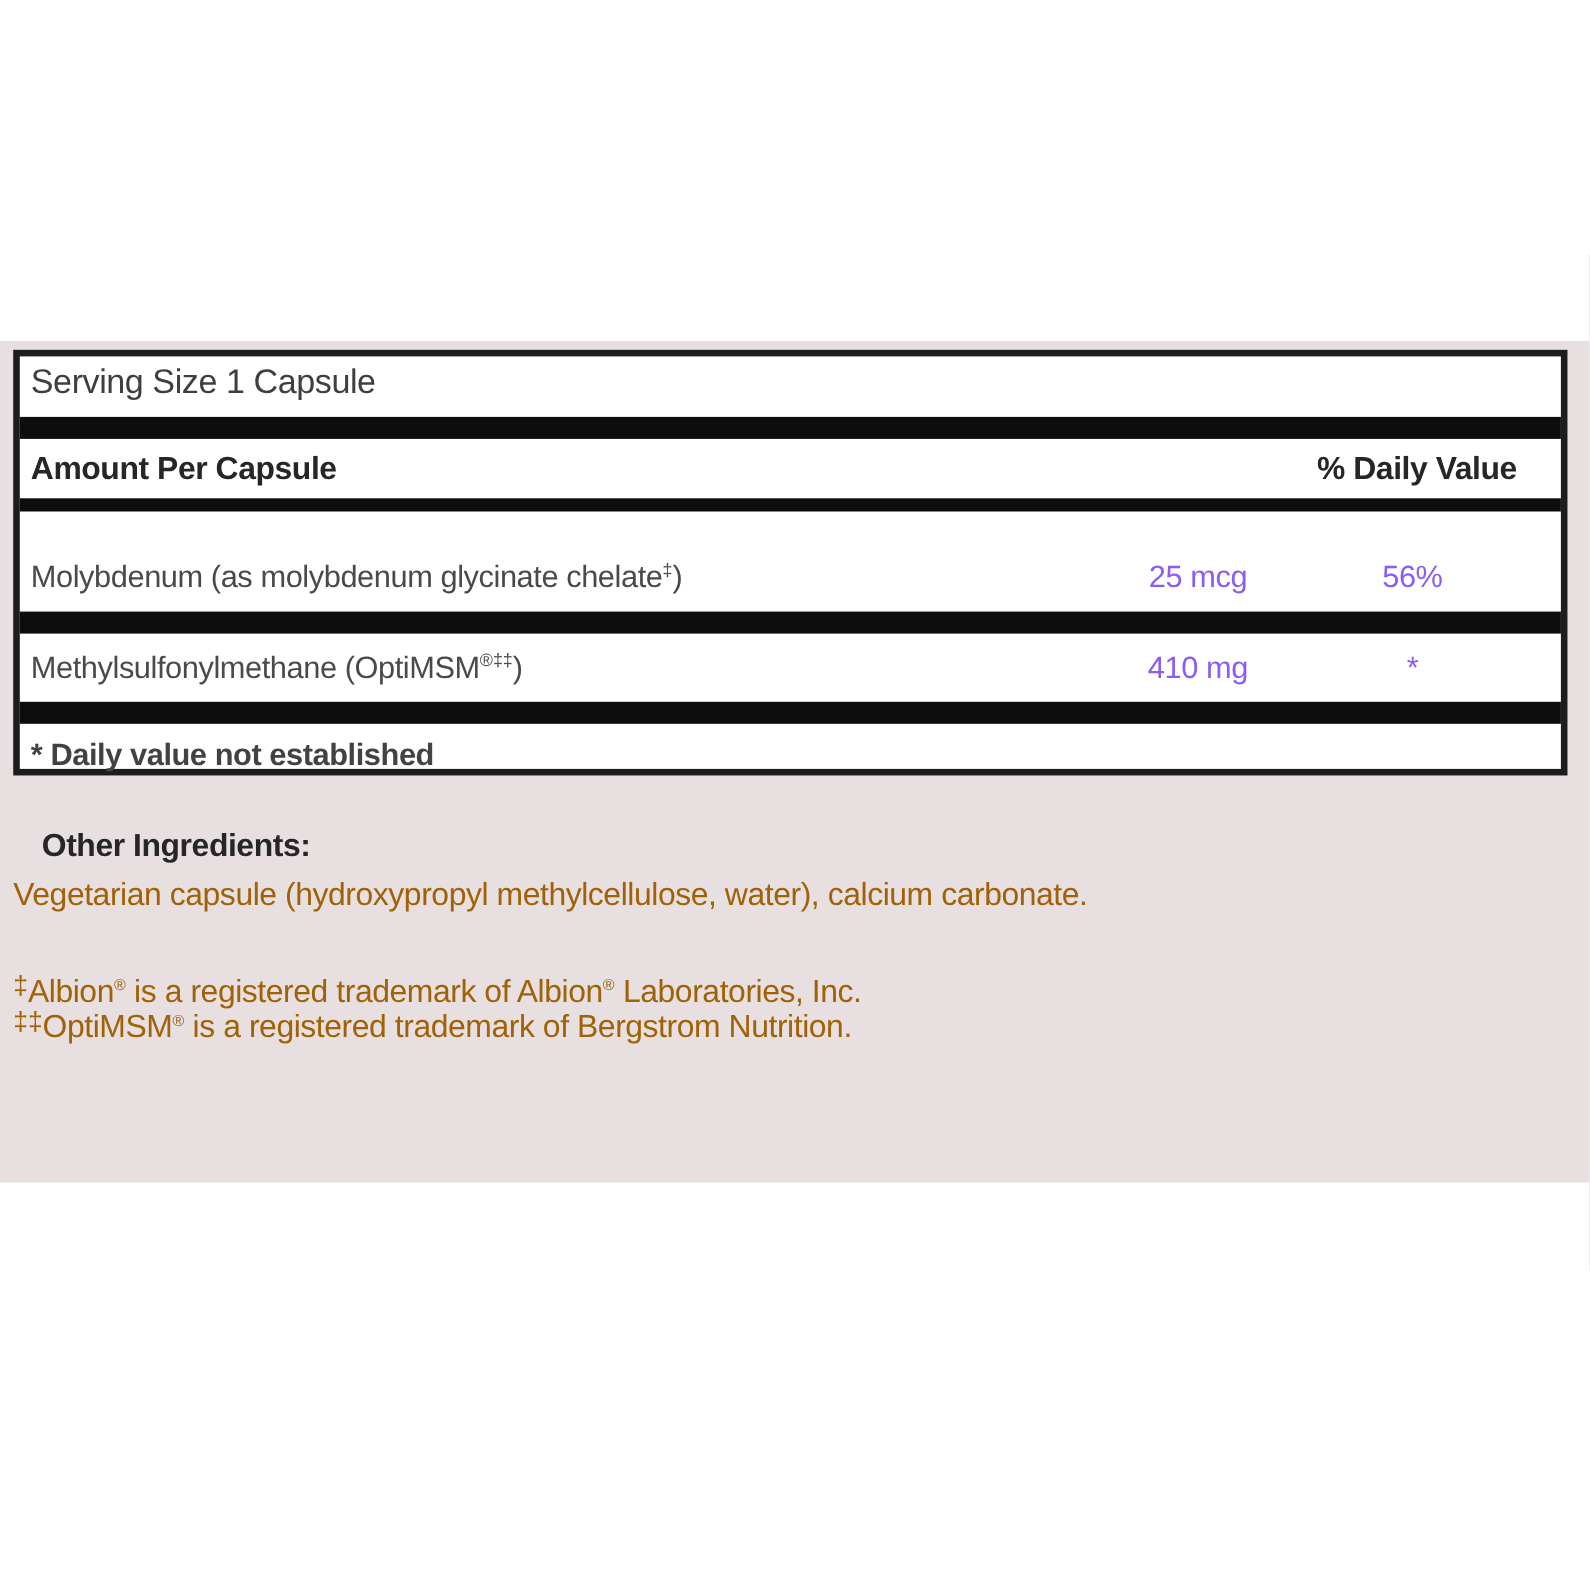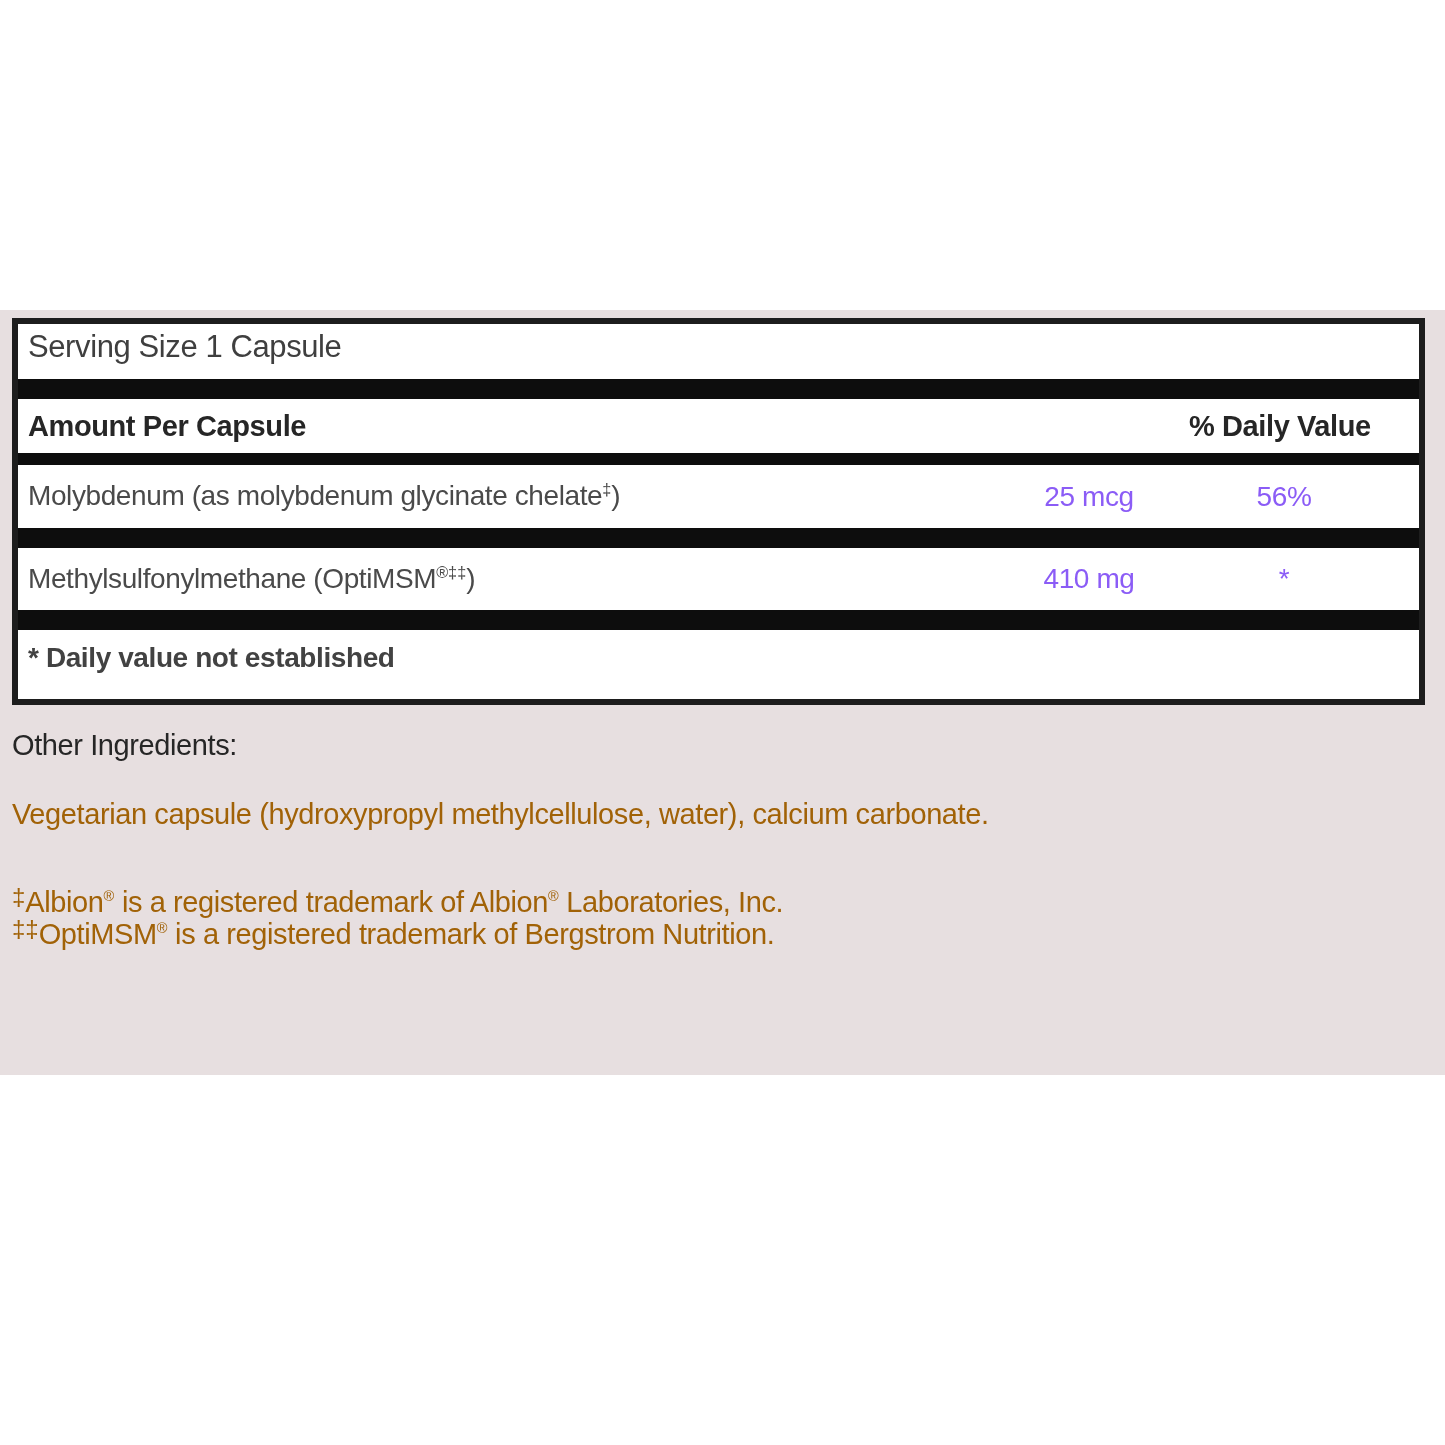--- a/index.html
+++ b/index.html
@@ -30,29 +30,29 @@
   }
   .bar{background:var(--bar_color);}
   .bar.thick{height:20px;}
   .bar.mid{height:12px;}
   .bar.top{margin-top:13px;}
   .grid-row{
     display:grid;grid-template-columns:1fr 200px 190px;
     padding:0 40px 0 10px;align-items:center;
   }
   .header-row{height:54px;font-size:29px;font-weight:bold;color:var(--bold_text_color);}
-  .header-row .dv{text-align:left;}
+  .header-row .dv{text-align:right;}
   .ing-row{font-size:28px;color:#4a4a4a;}
-  .ing-row.r1{height:63px;}
+  .ing-row.r1{height:63px;margin-top:28px;}
   .ing-row.r2{height:62px;}
   .ing-row .amount,.ing-row .dv{text-align:center;color:#8b5cf6;}
   .ing-row sup{font-size:0.58em;letter-spacing:0;}
   .footnote{height:58px;line-height:56px;padding-left:10px;font-size:28px;color:#424242;font-weight:bold;}
   .band-text{position:absolute;left:12px;font-size:29px;white-space:nowrap;}
-  .oi-title{top:419px;font-weight:normal;color:var(--bold_text_color);}
+  .oi-title{top:443px;font-weight:bold;color:var(--bold_text_color);margin-left:26px;}
   .oi-text{top:488px;color:#a16207;}
   .tm{color:#a16207;}
   .tm1{top:573px;}
   .tm2{top:605px;}
   .tm .dg{font-size:24px;vertical-align:7px;letter-spacing:0;}
   .tm sup{font-size:0.5em;letter-spacing:0;}
 </style>
 </head>
 <body>
 

